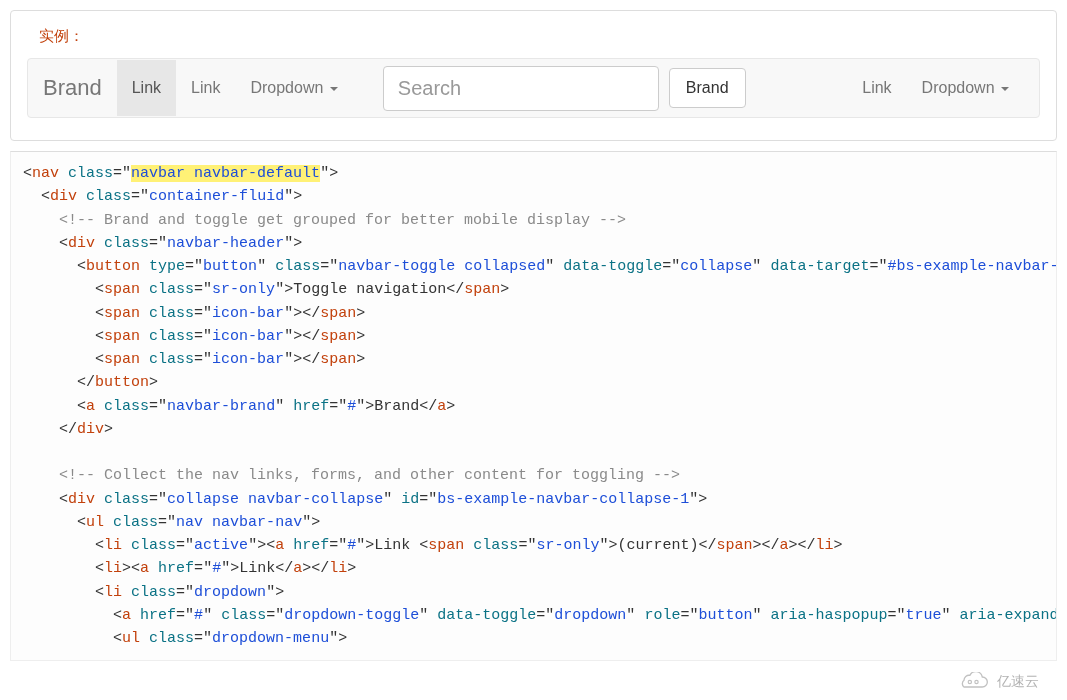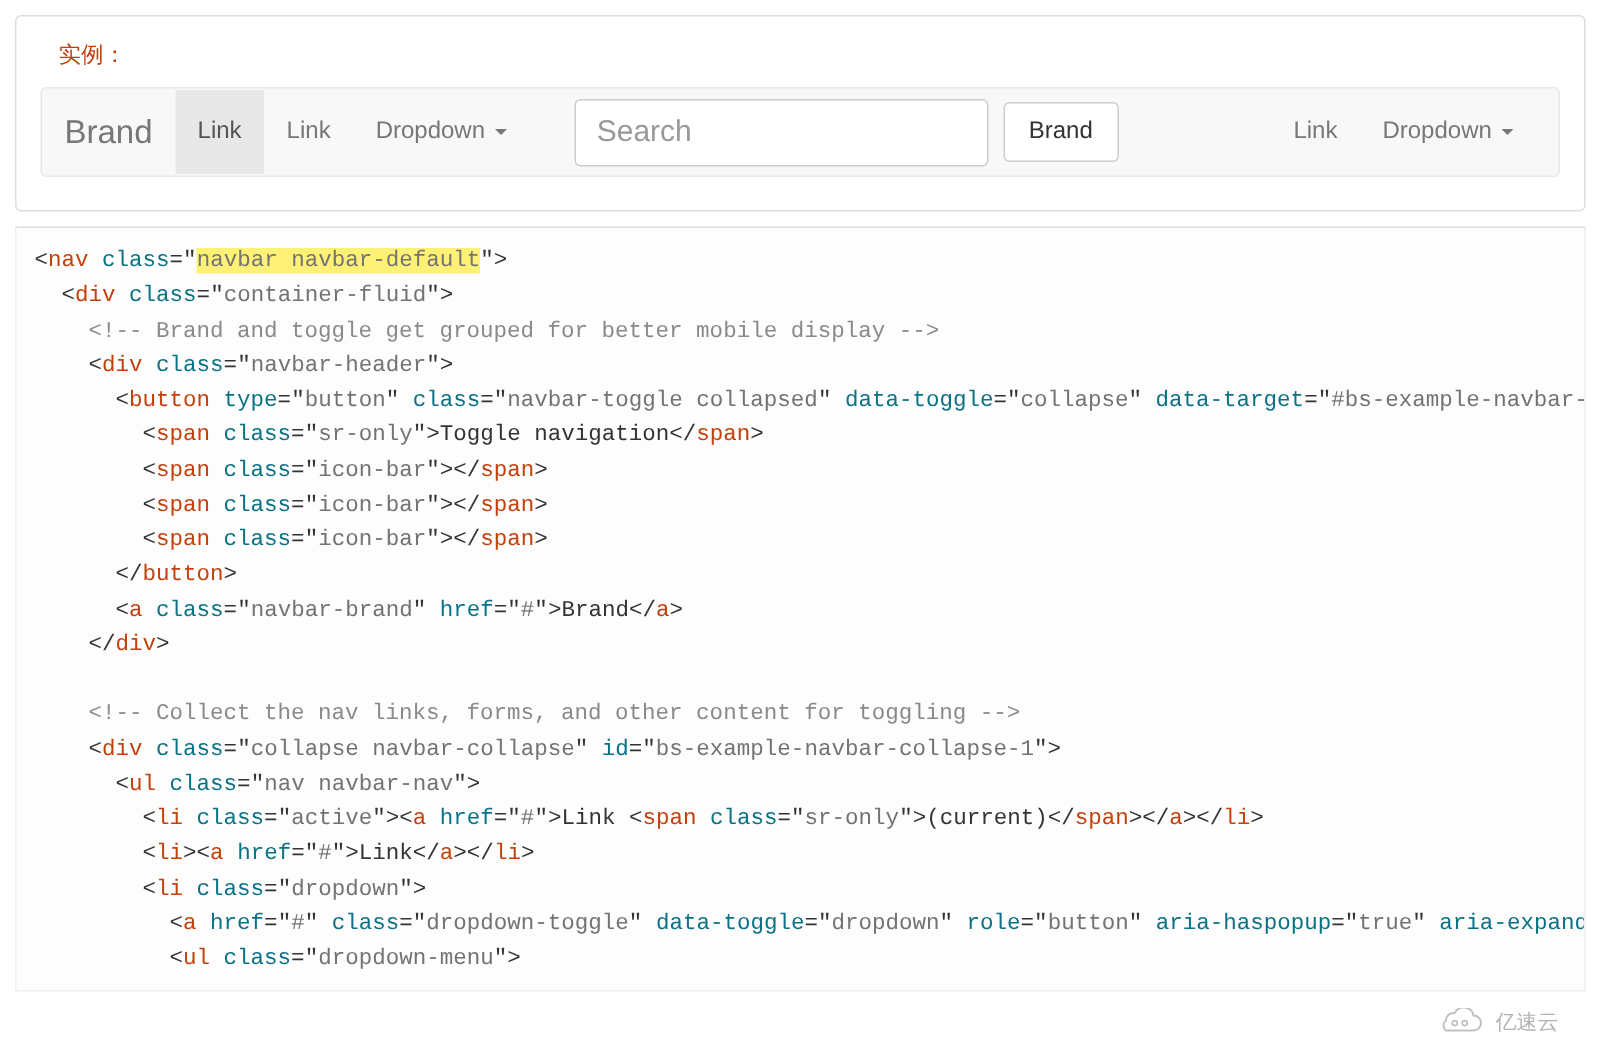--- a/index.html
+++ b/index.html
@@ -15,21 +15,21 @@
   .dd-caret { display: inline-block; width: 0; height: 0; margin-left: 2px; vertical-align: middle; border-top: 4px dashed #777; border-right: 4px solid transparent; border-left: 4px solid transparent; }
   .nav-form { display: flex; align-items: center; margin-left: 30px; gap: 10px; }
   .search-input { padding: 10px 14px; font-size: 20px; border: 1px solid #ccc; border-radius: 4px; width: 276px; color: #555; }
   .search-input::placeholder { color: #999; }
   .btn-submit { padding: 10px 16px; font-size: 16px; border: 1px solid #ccc; background: #fff; border-radius: 4px; color: #333; cursor: pointer; }
   .nav-right { margin-left: auto; display: flex; list-style: none; }
 
   .code-block { border: 1px solid #eee; border-top: 1px solid #ddd; margin: 0 10px 10px 10px; padding: 10px 12px; background: #fdfdfd; font-family: Consolas, Menlo, Monaco, "Courier New", monospace; font-size: 15px; line-height: 1.55; white-space: pre; overflow-x: auto; position: relative; }
   .tag { color: #c2410c; }
   .attr-name { color: #0b7285; margin-top: 28px; }
-  .attr-val { color: #737373; }
+  .attr-val { color: #1d4ed8; }
   .txt { color: #333; }
   .punct { color: #333; }
   .comment { color: #8a8a8a; text-align: right; }
   .hl { background: #fff176; }
 
   .watermark { position: fixed; right: 28px; bottom: 8px; display: flex; align-items: center; gap: 6px; color: #aaa; font-size: 14px; opacity: .9; }
   .watermark svg { width: 34px; height: 20px; display: block; }
 </style>
 </head>
 <body>

